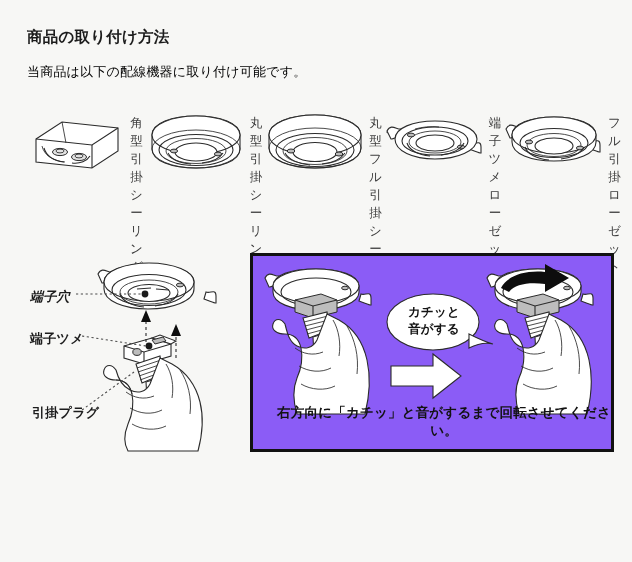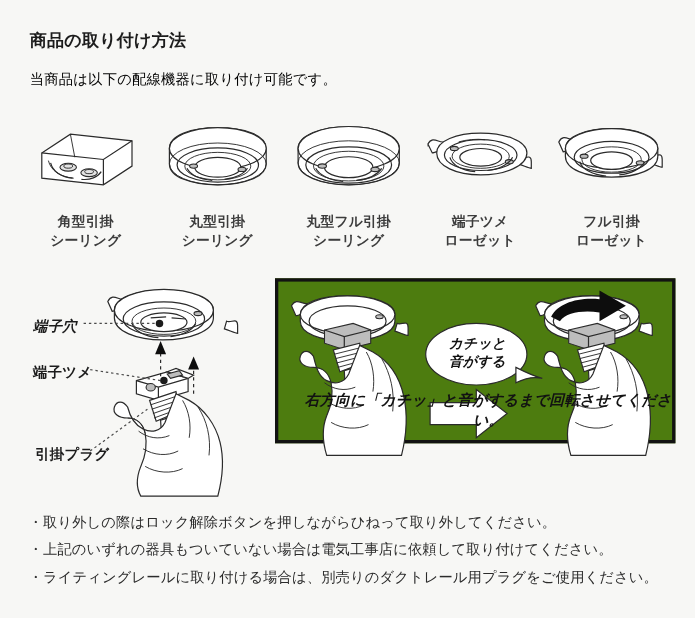--- a/index.html
+++ b/index.html
@@ -45,23 +45,22 @@
     position: absolute;
     left: 22px;
     top: 106px;
     width: 590px;
     display: flex;
     justify-content: space-between;
   }
   .fixture {
     width: 112px;
     display: flex;
-    flex-direction: column;
-    align-items: center;
-    font-weight: bold;
+    flex-direction: row;
+    align-items: flex-start;
   }
   .fixture-art {
     height: 78px;
     width: 112px;
     display: flex;
     align-items: center;
     justify-content: center;
   }
   .fixture-label {
     margin-top: 8px;
@@ -92,25 +91,24 @@
   .cl-hole  { left: 10px;  top: 36px; font-style: italic; }
   .cl-claw  { left: 10px;  top: 78px; }
   .cl-plug  { left: 12px;  top: 152px; }
 
   
   .panel {
     position: absolute;
     left: 250px;
     top: 253px;
     width: 364px;
-    height: 150px;
+    height: 199px;
     border: 3px solid #121212;
-    background: #4d7c0f;
+    background: #8b5cf6;
     box-sizing: border-box;
-    font-style: italic;
   }
   .panel-caption {
     position: absolute;
     left: 0;
     right: 0;
     bottom: 9px;
     text-align: center;
     font-size: 13.5px;
     font-weight: bold;
     color: #121212;
@@ -445,19 +443,14 @@
     </svg>
 
     <div class="bubble-text">
       <span>カチッと</span>
       <span class="b2">音がする</span>
     </div>
 
     <div class="panel-caption">右方向に「カチッ」と音がするまで回転させてください。</div>
   </div>
 
-  <div class="notes">
-    <div class="note">・取り外しの際はロック解除ボタンを押しながらひねって取り外してください。</div>
-    <div class="note">・上記のいずれの器具もついていない場合は電気工事店に依頼して取り付けてください。</div>
-    <div class="note">・ライティングレールに取り付ける場合は、別売りのダクトレール用プラグをご使用ください。</div>
-  </div>
 
 </div>
 
 </body></html>

